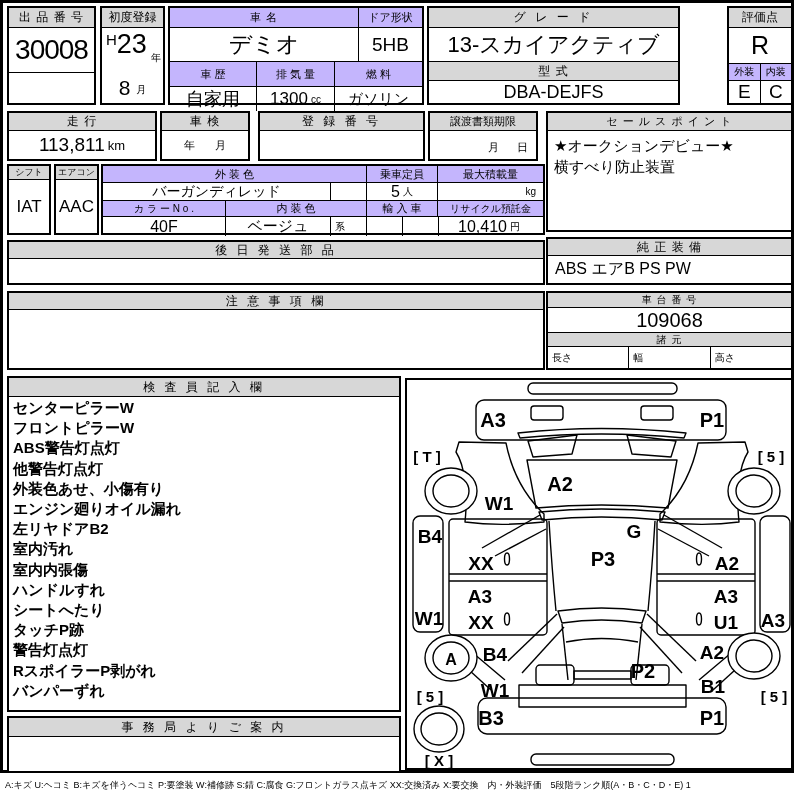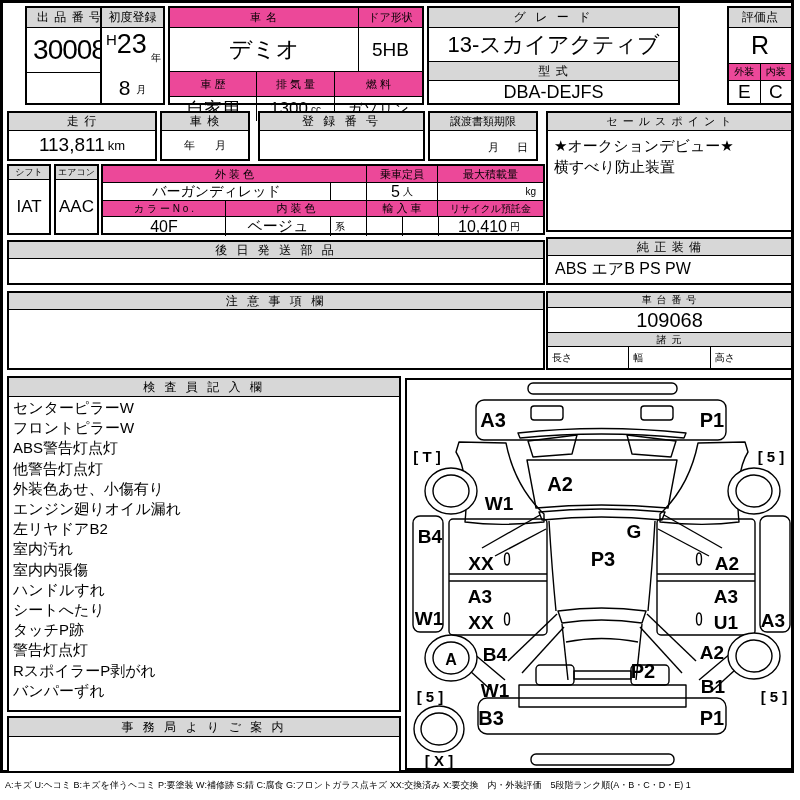--- a/index.html
+++ b/index.html
@@ -4,37 +4,37 @@
 <style>
   html,body{margin:0;padding:0;background:#fff;}
   #page{position:relative;width:800px;height:800px;background:#fff;overflow:hidden;
         font-family:"Liberation Sans","DejaVu Sans",sans-serif;color:#000;}
   .outer{position:absolute;left:0;top:0;width:794px;height:773px;border:3px solid #000;box-sizing:border-box;}
   .box{position:absolute;border:2px solid #000;background:#fff;box-sizing:border-box;display:flex;flex-direction:column;}
   .hdr{background:#d7d7d7;border-bottom:1.5px solid #000;text-align:center;font-size:12px;
        letter-spacing:1px;display:flex;align-items:center;justify-content:center;box-sizing:border-box;flex:0 0 auto;}
   .row{display:flex;box-sizing:border-box;flex:0 0 auto;}
   .cell{box-sizing:border-box;display:flex;align-items:center;justify-content:center;overflow:hidden;}
-  .h{background:#ec4899;font-size:11px;}
+  .h{background:#c4b5fd;font-size:11px;}
   .bl{border-left:1.5px solid #000;}
   .bb{border-bottom:1.5px solid #000;}
   .v{font-weight:normal;}
   .unit{font-size:10px;font-weight:normal;margin-left:3px;}
-  .insp-item{font-size:15px;font-weight:normal;line-height:20.2px;white-space:nowrap;}
+  .insp-item{font-size:15px;font-weight:bold;line-height:20.2px;white-space:nowrap;}
   .empty{flex:1;}
   svg text{font-family:"Liberation Sans","DejaVu Sans",sans-serif;font-weight:bold;fill:#000;}
   #footer-legend{position:absolute;left:5px;top:779px;width:790px;font-size:9px;white-space:nowrap;}
 </style>
 </head>
 <body>
 
 <div id="page">
   <div class="outer"></div>
 
-  <div class="box" style="left:25px;top:6px;width:89px;height:99px">
+  <div class="box" style="left:7px;top:6px;width:89px;height:99px">
     <div class="hdr" style="height:20px">出 品 番 号</div>
     <div class="cell v bb" style="height:45px;font-size:28px;letter-spacing:-1px">30008</div>
     <div class="empty"></div>
   </div>
 
   <div class="box" style="left:100px;top:6px;width:65px;height:99px">
     <div class="hdr" style="height:20px;letter-spacing:0">初度登録</div>
     <div style="display:flex;align-items:flex-start;padding:1px 2px 0 4px">
       <span class="v" style="font-size:15px;margin-top:2px">H</span>
       <span class="v" style="font-size:27px">23</span>
@@ -44,21 +44,21 @@
       <span class="v" style="font-size:21px">8</span>
       <span style="font-size:10px;margin-bottom:3px">月</span>
     </div>
   </div>
 
   <div class="box" style="left:168px;top:6px;width:256px;height:99px">
     <div class="row" style="height:20px">
       <div class="cell h hdr" style="width:188px;height:20px;border-bottom:1.5px solid #000">車 名</div>
       <div class="cell h hdr bl" style="flex:1;height:20px;border-bottom:1.5px solid #000;letter-spacing:0">ドア形状</div>
     </div>
-    <div class="row bb" style="height:44px">
+    <div class="row bb" style="height:34px">
       <div class="cell v" style="width:188px;font-size:23px">デミオ</div>
       <div class="cell v bl" style="flex:1;font-size:19px">5HB</div>
     </div>
     <div class="row" style="height:25px">
       <div class="cell h" style="width:86px;border-bottom:1.5px solid #000">車 歴</div>
       <div class="cell h bl" style="width:78px;border-bottom:1.5px solid #000">排 気 量</div>
       <div class="cell h bl" style="flex:1;border-bottom:1.5px solid #000">燃 料</div>
     </div>
     <div class="row" style="flex:1">
       <div class="cell v" style="width:86px;font-size:18px">自家用</div>

